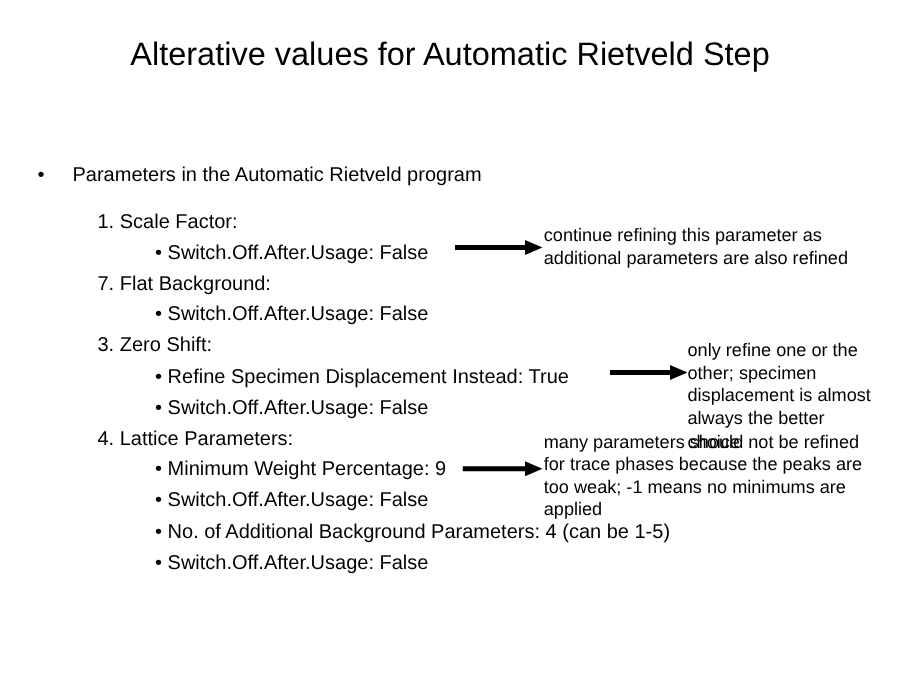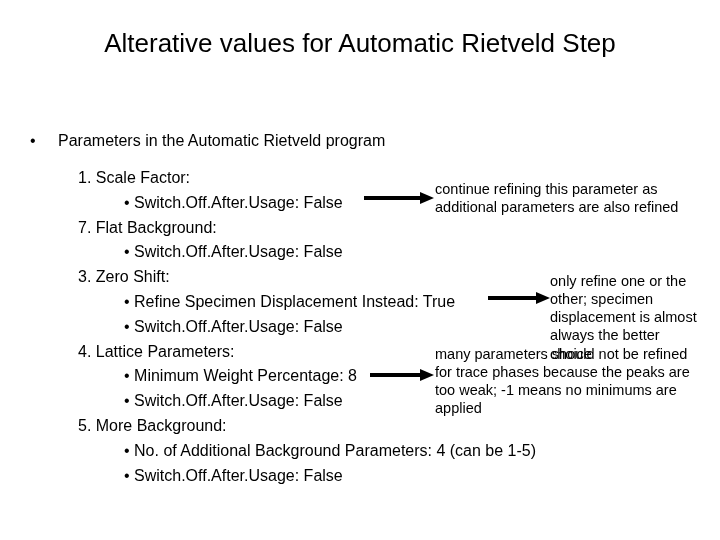--- a/index.html
+++ b/index.html
@@ -75,23 +75,22 @@
 
   <div class="list-area">
     <div class="li num">1.  Scale Factor:</div>
     <div class="li sub">•   Switch.Off.After.Usage: False</div>
     <div class="li num">7.  Flat Background:</div>
     <div class="li sub">•   Switch.Off.After.Usage: False</div>
     <div class="li num">3.  Zero Shift:</div>
     <div class="li sub">•   Refine Specimen Displacement Instead: True</div>
     <div class="li sub">•   Switch.Off.After.Usage: False</div>
     <div class="li num">4.  Lattice Parameters:</div>
-    <div class="li sub">•   Minimum Weight Percentage: 8</div>
+    <div class="li sub">•   Minimum Weight Percentage: 9</div>
     <div class="li sub">•   Switch.Off.After.Usage: False</div>
-    <div class="li num">5.  More Background:</div>
     <div class="li sub">•   No. of Additional Background Parameters: 4 (can be 1-5)</div>
     <div class="li sub">•   Switch.Off.After.Usage: False</div>
   </div>
 
   <div class="note" style="top:180px; left:435px; width:260px;">continue refining this parameter as additional parameters are also refined</div>
 
   <div class="note" style="top:240px; left:550px; width:150px;margin-top:32px;">only refine one or the other; specimen displacement is almost always the better choice</div>
 
   <div class="note" style="top:345px; left:435px; width:258px;">many parameters should not be refined for trace phases because the peaks are too weak; -1 means no minimums are applied</div>
 

